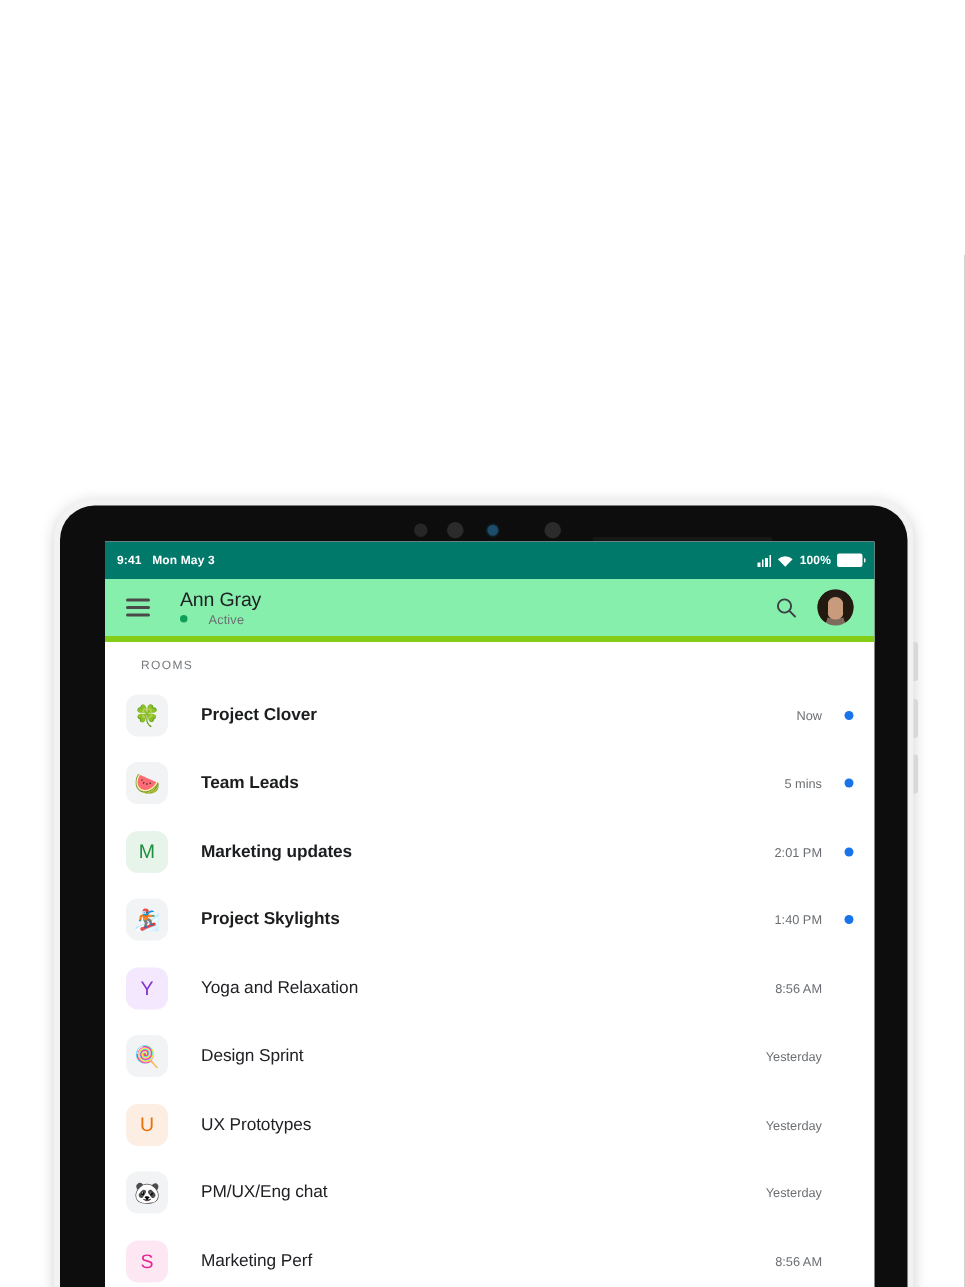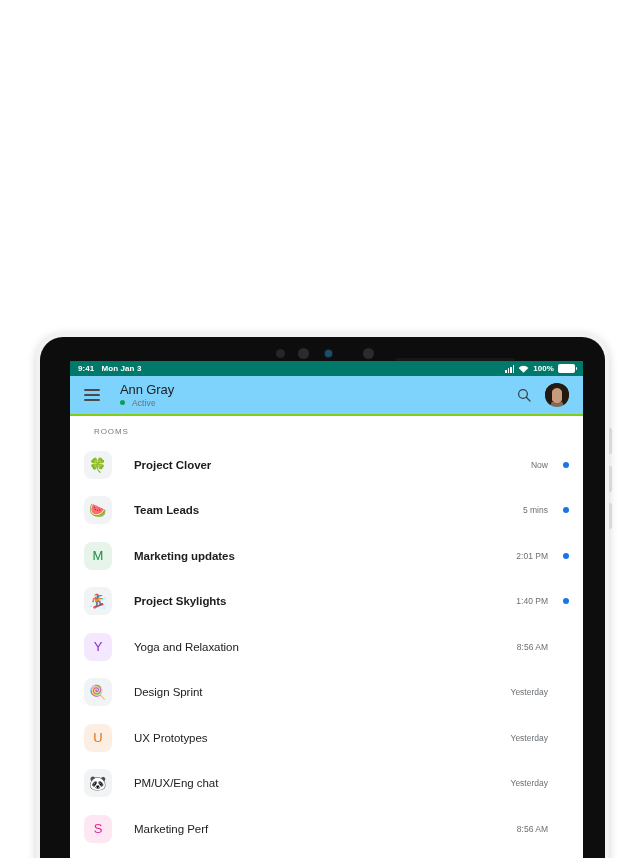--- a/index.html
+++ b/index.html
@@ -102,21 +102,21 @@
     left: 30px;
     top: 24px;
     width: 513px;
     height: 532px;
     background: #ffffff;
     overflow: hidden;
   }
 
   
   .status-bar {
-    height: 15px;
+    height: 25px;
     background: #00796b;
     display: flex;
     align-items: center;
     justify-content: space-between;
     padding: 0 8px;
     color: #ffffff;
     font-size: 8px;
     font-weight: 700;
     letter-spacing: 0.1px;
   }
@@ -137,32 +137,32 @@
   }
   .battery::after{
     content:"";
     position:absolute; right:-3px; top:2px;
     width:1.5px; height:3.5px; background:#fff; border-radius:0 1px 1px 0;
   }
 
   
   .app-bar {
     height: 38px;
-    background: #7dd3fc;
+    background: #86efac;
     display: flex;
     align-items: center;
     padding: 0 14px 0 14px;
-    border-bottom: 2px solid #84cc16;
+    border-bottom: 4px solid #84cc16;
     position: relative;
   }
   .hamburger { width: 16px; height: 12px; display: flex; flex-direction: column; justify-content: space-between; cursor: pointer; }
   .hamburger span { display: block; height: 1.6px; width: 16px; background: #4a4a4a; border-radius: 1px; }
   .titles { margin-left: 20px; display: flex; flex-direction: column; justify-content: center; gap: 1px;}
   .user-name { font-size: 13px; color: #202124; font-weight: 400; line-height: 14px; letter-spacing: -0.1px;}
-  .presence { display: flex; align-items: center; gap: 7px; }
+  .presence { display: flex; align-items: center; gap: 14px; }
   .presence-dot { width: 5px; height: 5px; border-radius: 50%; background: #0f9d58; }
   .presence-text { font-size: 8.5px; color: #6b6f73; letter-spacing: 0.1px;}
   .app-bar-right { margin-left: auto; display: flex; align-items: center; gap: 13px; }
   .search-icon { width: 16px; height: 16px; cursor:pointer; }
   .avatar {
     width: 24px; height: 24px; border-radius: 50%;
     overflow: hidden; position: relative;
     background: #7d6a5c;
     cursor: pointer;
   }
@@ -257,21 +257,21 @@
         <div class="cam c3"></div>
         <div class="cam c4"></div>
         <div class="speaker-slit"></div>
       </div>
 
       <div class="screen">
 
         <div class="status-bar">
           <div class="status-left">
             <span>9:41</span>
-            <span>Mon Jan 3</span>
+            <span>Mon May 3</span>
           </div>
           <div class="status-right">
             <span class="sig-bars">
                 <i></i>
                 <i></i>
                 <i></i>
                 <i></i>
               </span>
             <svg width="11" height="8" viewBox="0 0 24 18">
               <path d="M12 17.5 1 6.5A15.5 15.5 0 0 1 23 6.5z" fill="#ffffff"></path>

